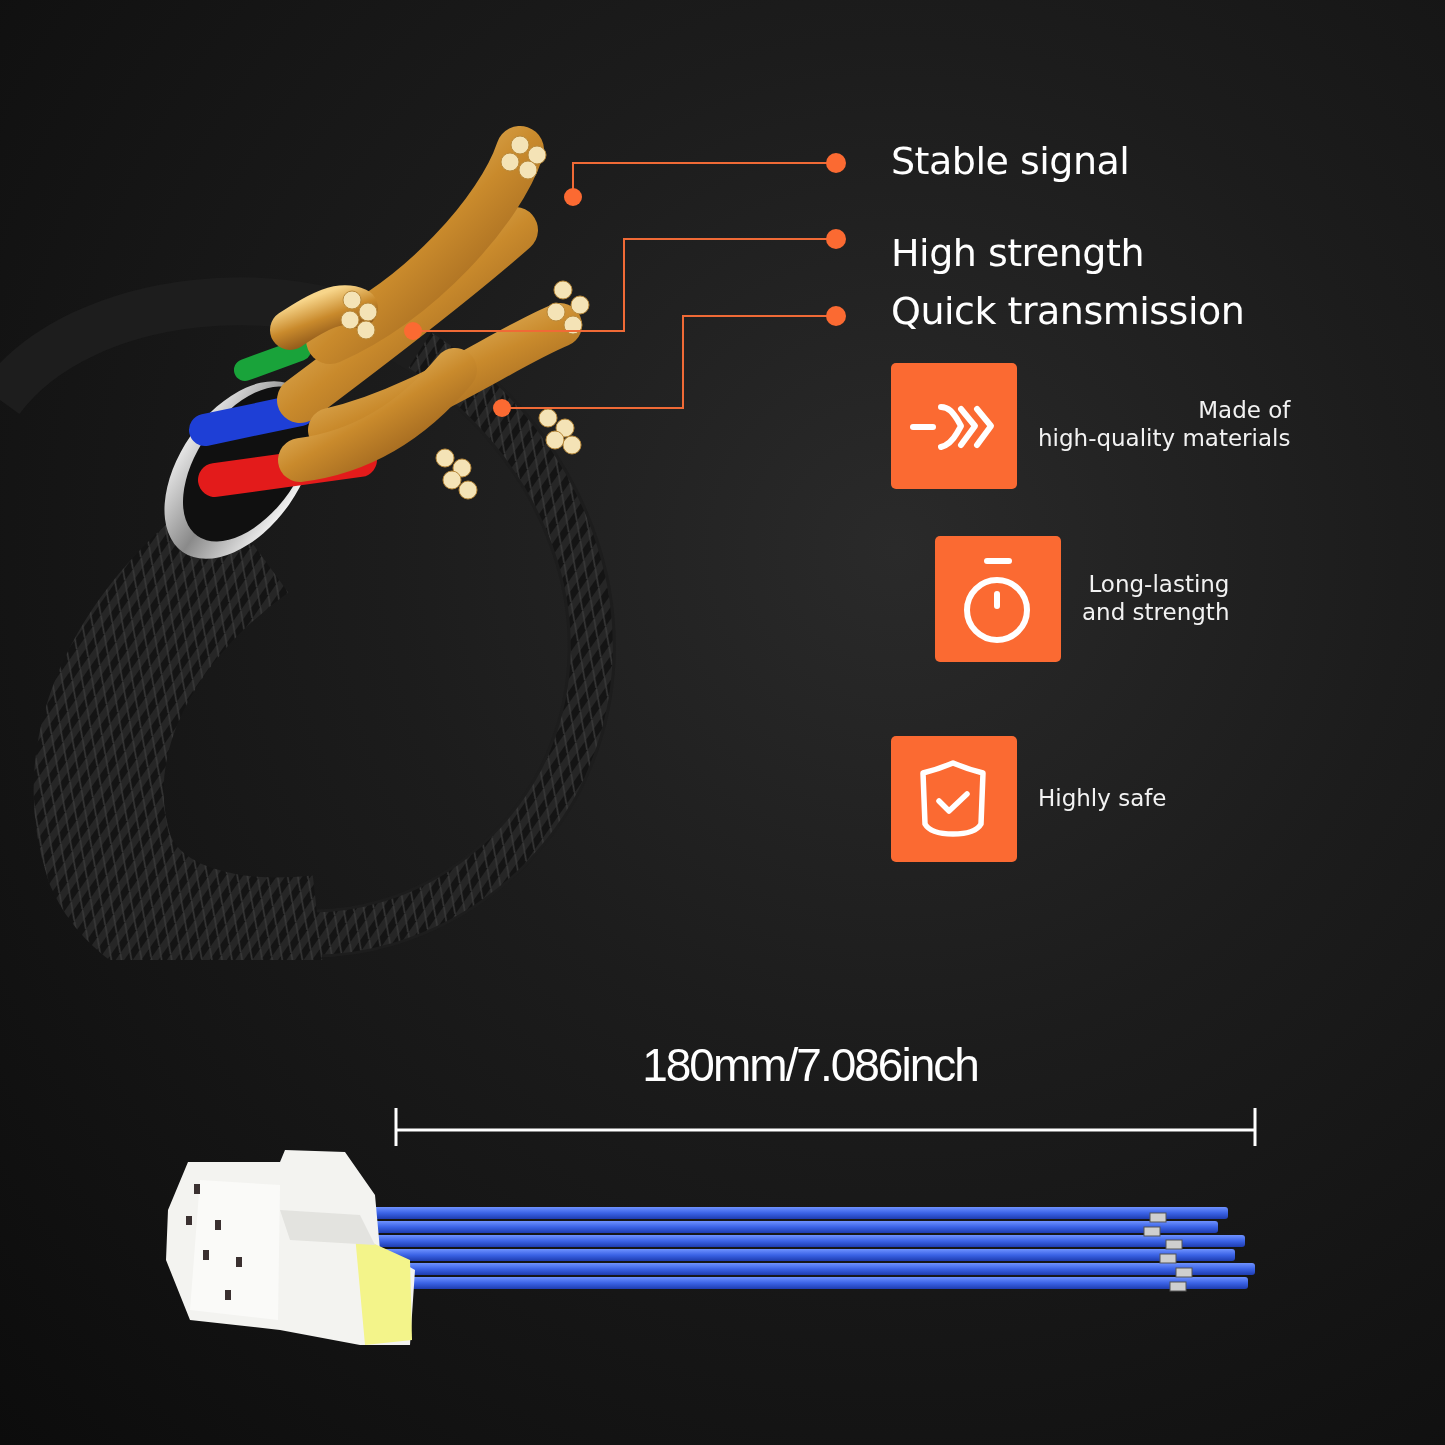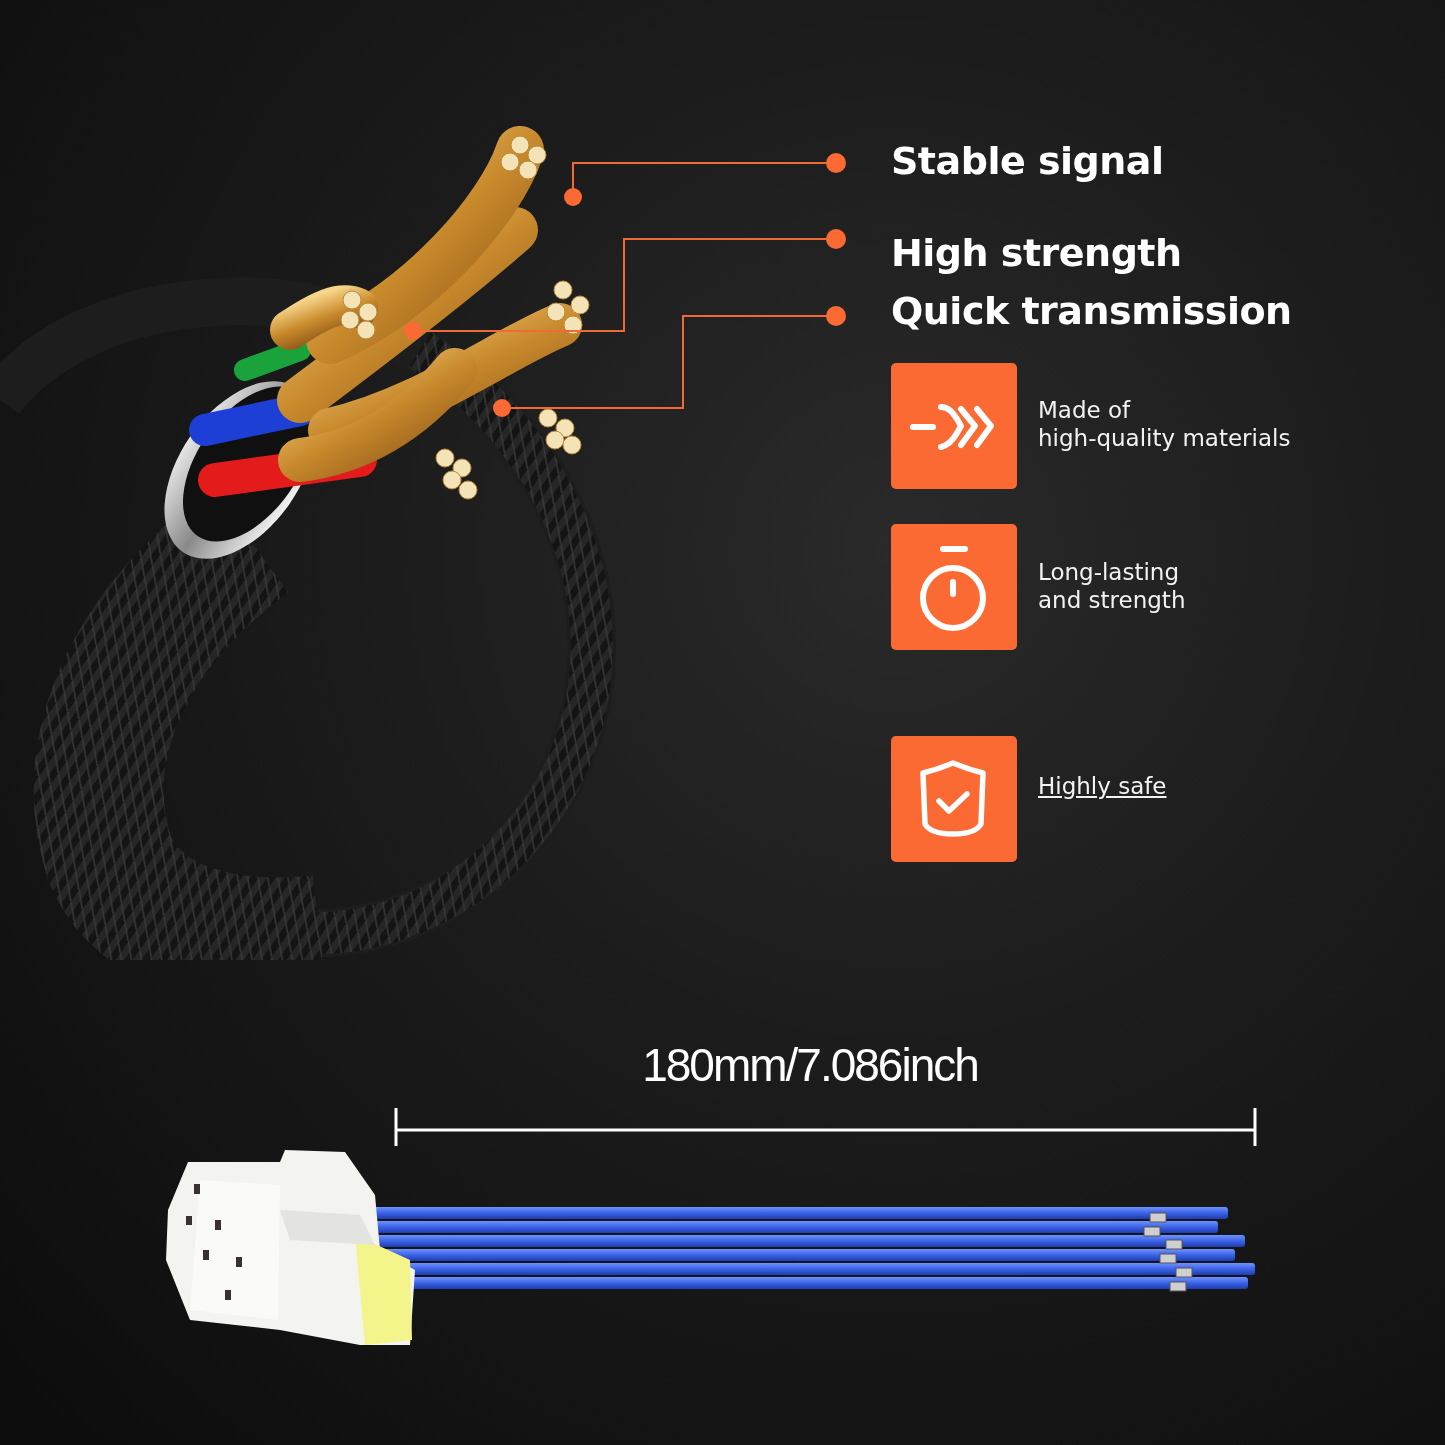--- a/index.html
+++ b/index.html
@@ -6,35 +6,35 @@
   body {
     width:1445px; height:1445px; overflow:hidden; position:relative;
     background: radial-gradient(ellipse at 62% 38%, #2a2a2a 0%, #1c1c1c 40%, #0c0c0c 100%);
     font-family: "DejaVu Sans", "Liberation Sans", sans-serif;
     color:#fff;
   }
   .abs { position:absolute; }
   svg { display:block; }
 
   .callout-label {
-    position:absolute; left:891px; font-size:38px; font-weight:700; color:#ffffff;
+    position:absolute; left:891px; font-size:38px; font-weight:400; color:#ffffff;
     letter-spacing:-0.5px; white-space:nowrap; line-height:1;
   }
   .feature {
     position:absolute; left:891px; width:500px; height:127px;
   }
   .feature .tile {
     position:absolute; left:0; top:0; width:126px; height:126px;
     background:#fb6a32; border-radius:5px;
   }
   .feature .tile svg { position:absolute; left:0; top:0; }
   .feature .text {
     position:absolute; left:147px; font-size:23px; line-height:28px; color:#f2f2f2;
   }
-  .feature .text span { display:block; white-space:nowrap; }
+  .feature .text span { display:block; white-space:nowrap;text-align:right; }
 
   .dimension-label {
     position:absolute; left:0; width:1620px; top:1038px; text-align:center;
     font-family: "Liberation Sans", sans-serif; font-size:46px; letter-spacing:-2px; color:#fff;
   }
 </style>
 </head>
 <body>
 
 <div class="abs" style="left:0;top:100px;width:620px;height:860px;">
@@ -132,21 +132,21 @@
         <path d="M86 46 L 100 63 L 86 82"></path>
       </g>
     </svg>
   </div>
   <div class="text" style="top:33px;">
     <span>Made of</span>
     <span>high-quality materials</span>
   </div>
 </div>
 
-<div class="feature" style="top:524px;">
+<div class="feature" style="top:536px;margin-left:44px;">
   <div class="tile">
     <svg width="126" height="126" viewBox="0 0 126 126">
       <g stroke="#fff" stroke-width="6" stroke-linecap="round" fill="none">
         <line x1="52" y1="25" x2="74" y2="25"></line>
         <circle cx="62" cy="74" r="30"></circle>
         <line x1="62" y1="58" x2="62" y2="70"></line>
       </g>
     </svg>
   </div>
   <div class="text" style="top:34px;">
@@ -157,21 +157,21 @@
 
 <div class="feature" style="top:736px;">
   <div class="tile">
     <svg width="126" height="126" viewBox="0 0 126 126">
       <g stroke="#fff" stroke-width="5.5" stroke-linecap="round" stroke-linejoin="round" fill="none">
         <path d="M32 37 C 48 33, 55 30, 62 27 C 69 30, 76 33, 92 37 L 90 88 C 86 95, 76 98, 62 98 C 48 98, 38 95, 34 88 Z"></path>
         <polyline points="48,65 58,75 76,58"></polyline>
       </g>
     </svg>
   </div>
-  <div class="text" style="top:36px;text-decoration:underline;">
+  <div class="text" style="top:48px;">
     <span>Highly safe</span>
   </div>
 </div>
 
 <div class="dimension-label">180mm/7.086inch</div>
 <div class="abs" style="left:394px;top:1106px;width:864px;height:42px;">
   <svg width="864" height="42">
     <g stroke="#fff" stroke-width="3">
       <line x1="2" y1="2" x2="2" y2="40"></line>
       <line x1="861" y1="2" x2="861" y2="40"></line>

